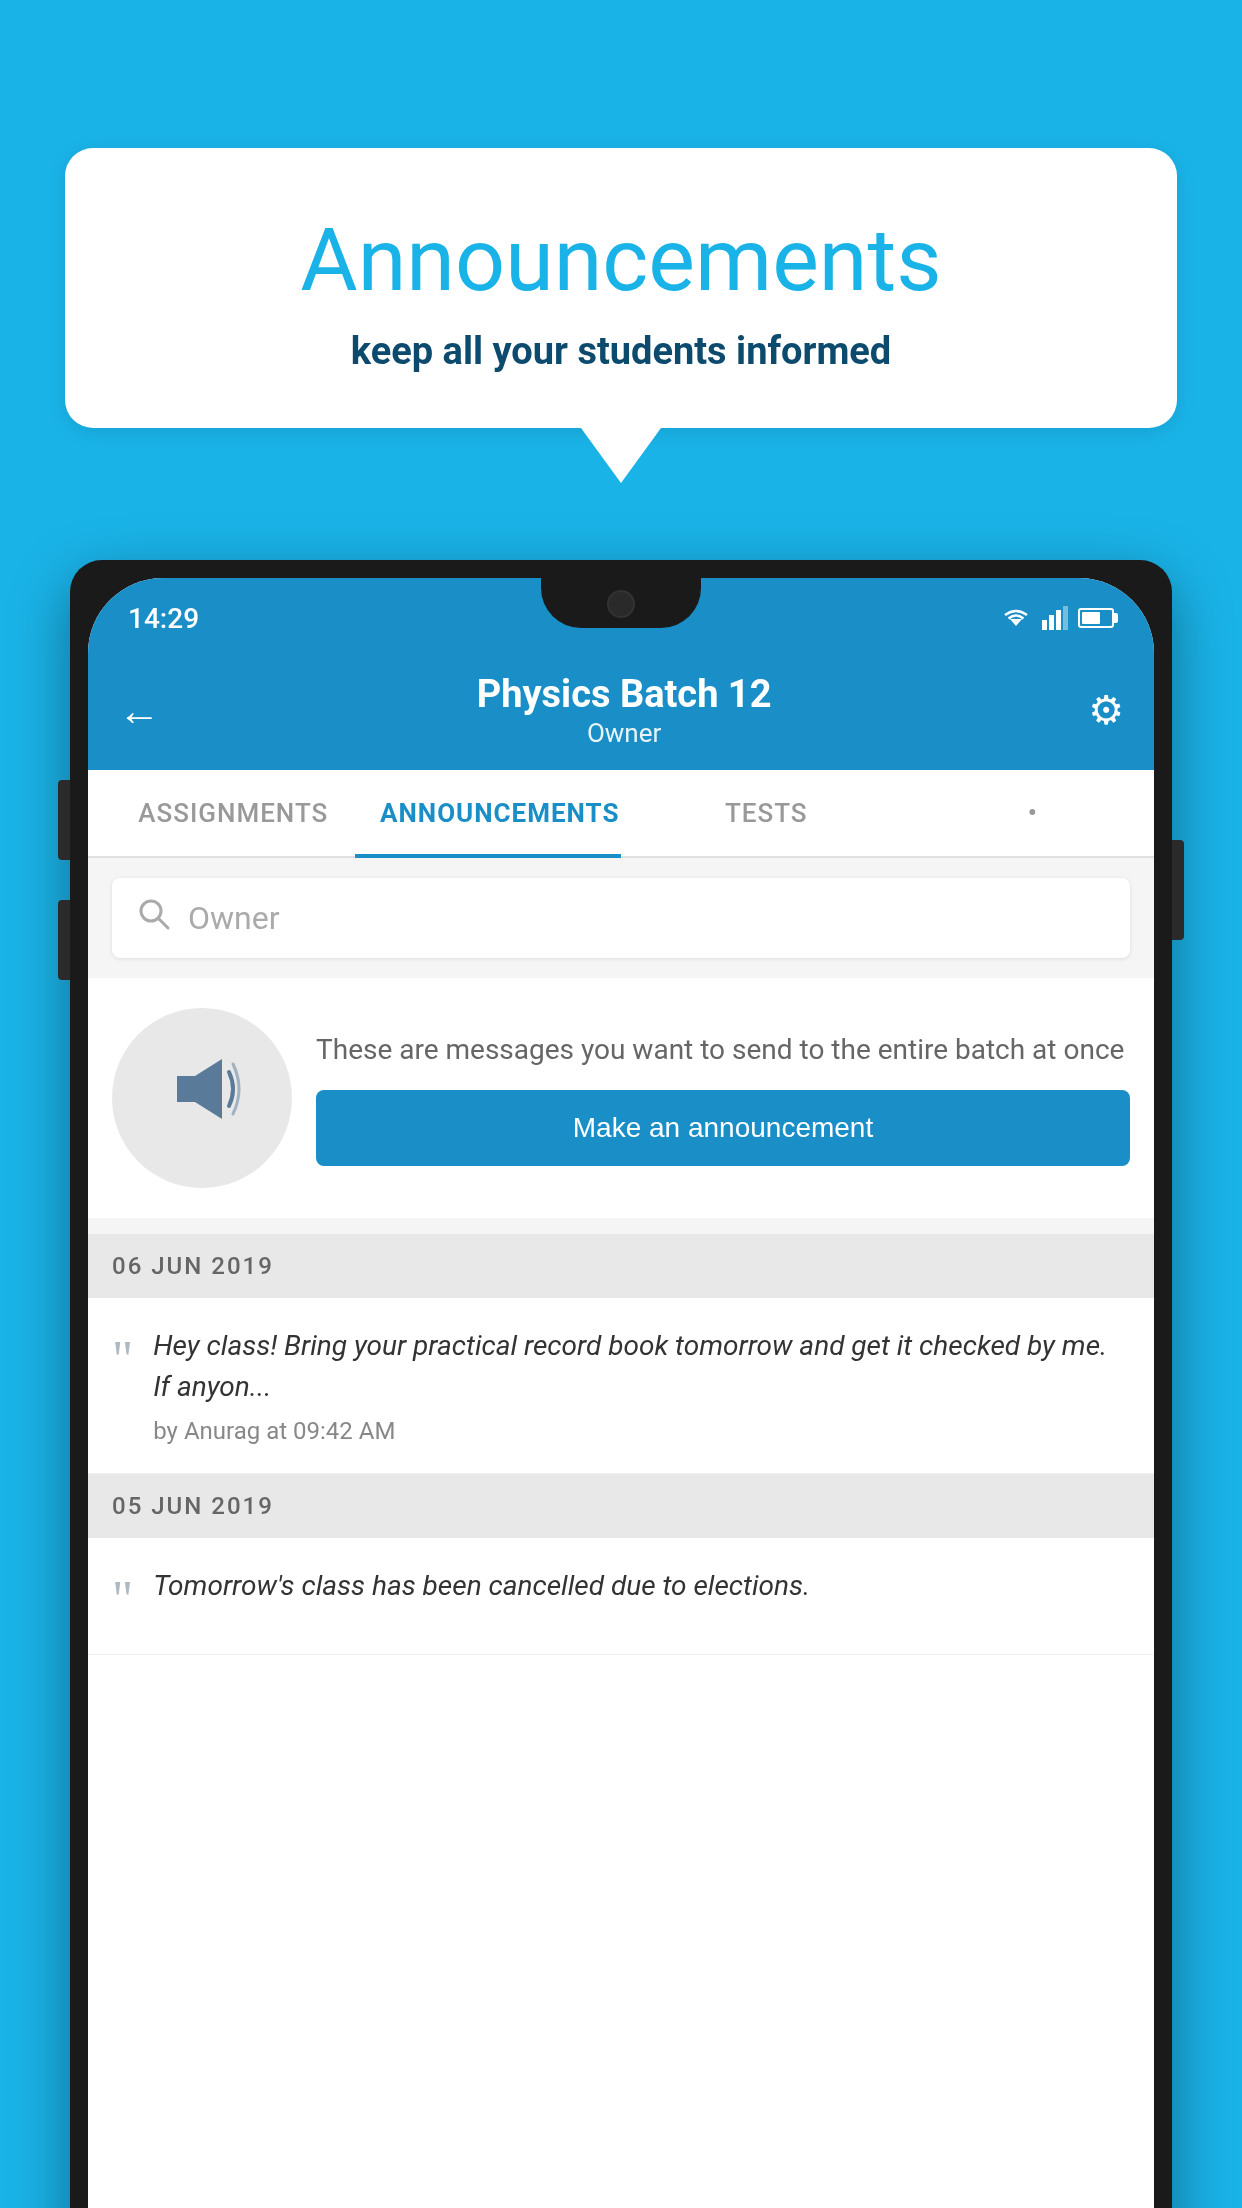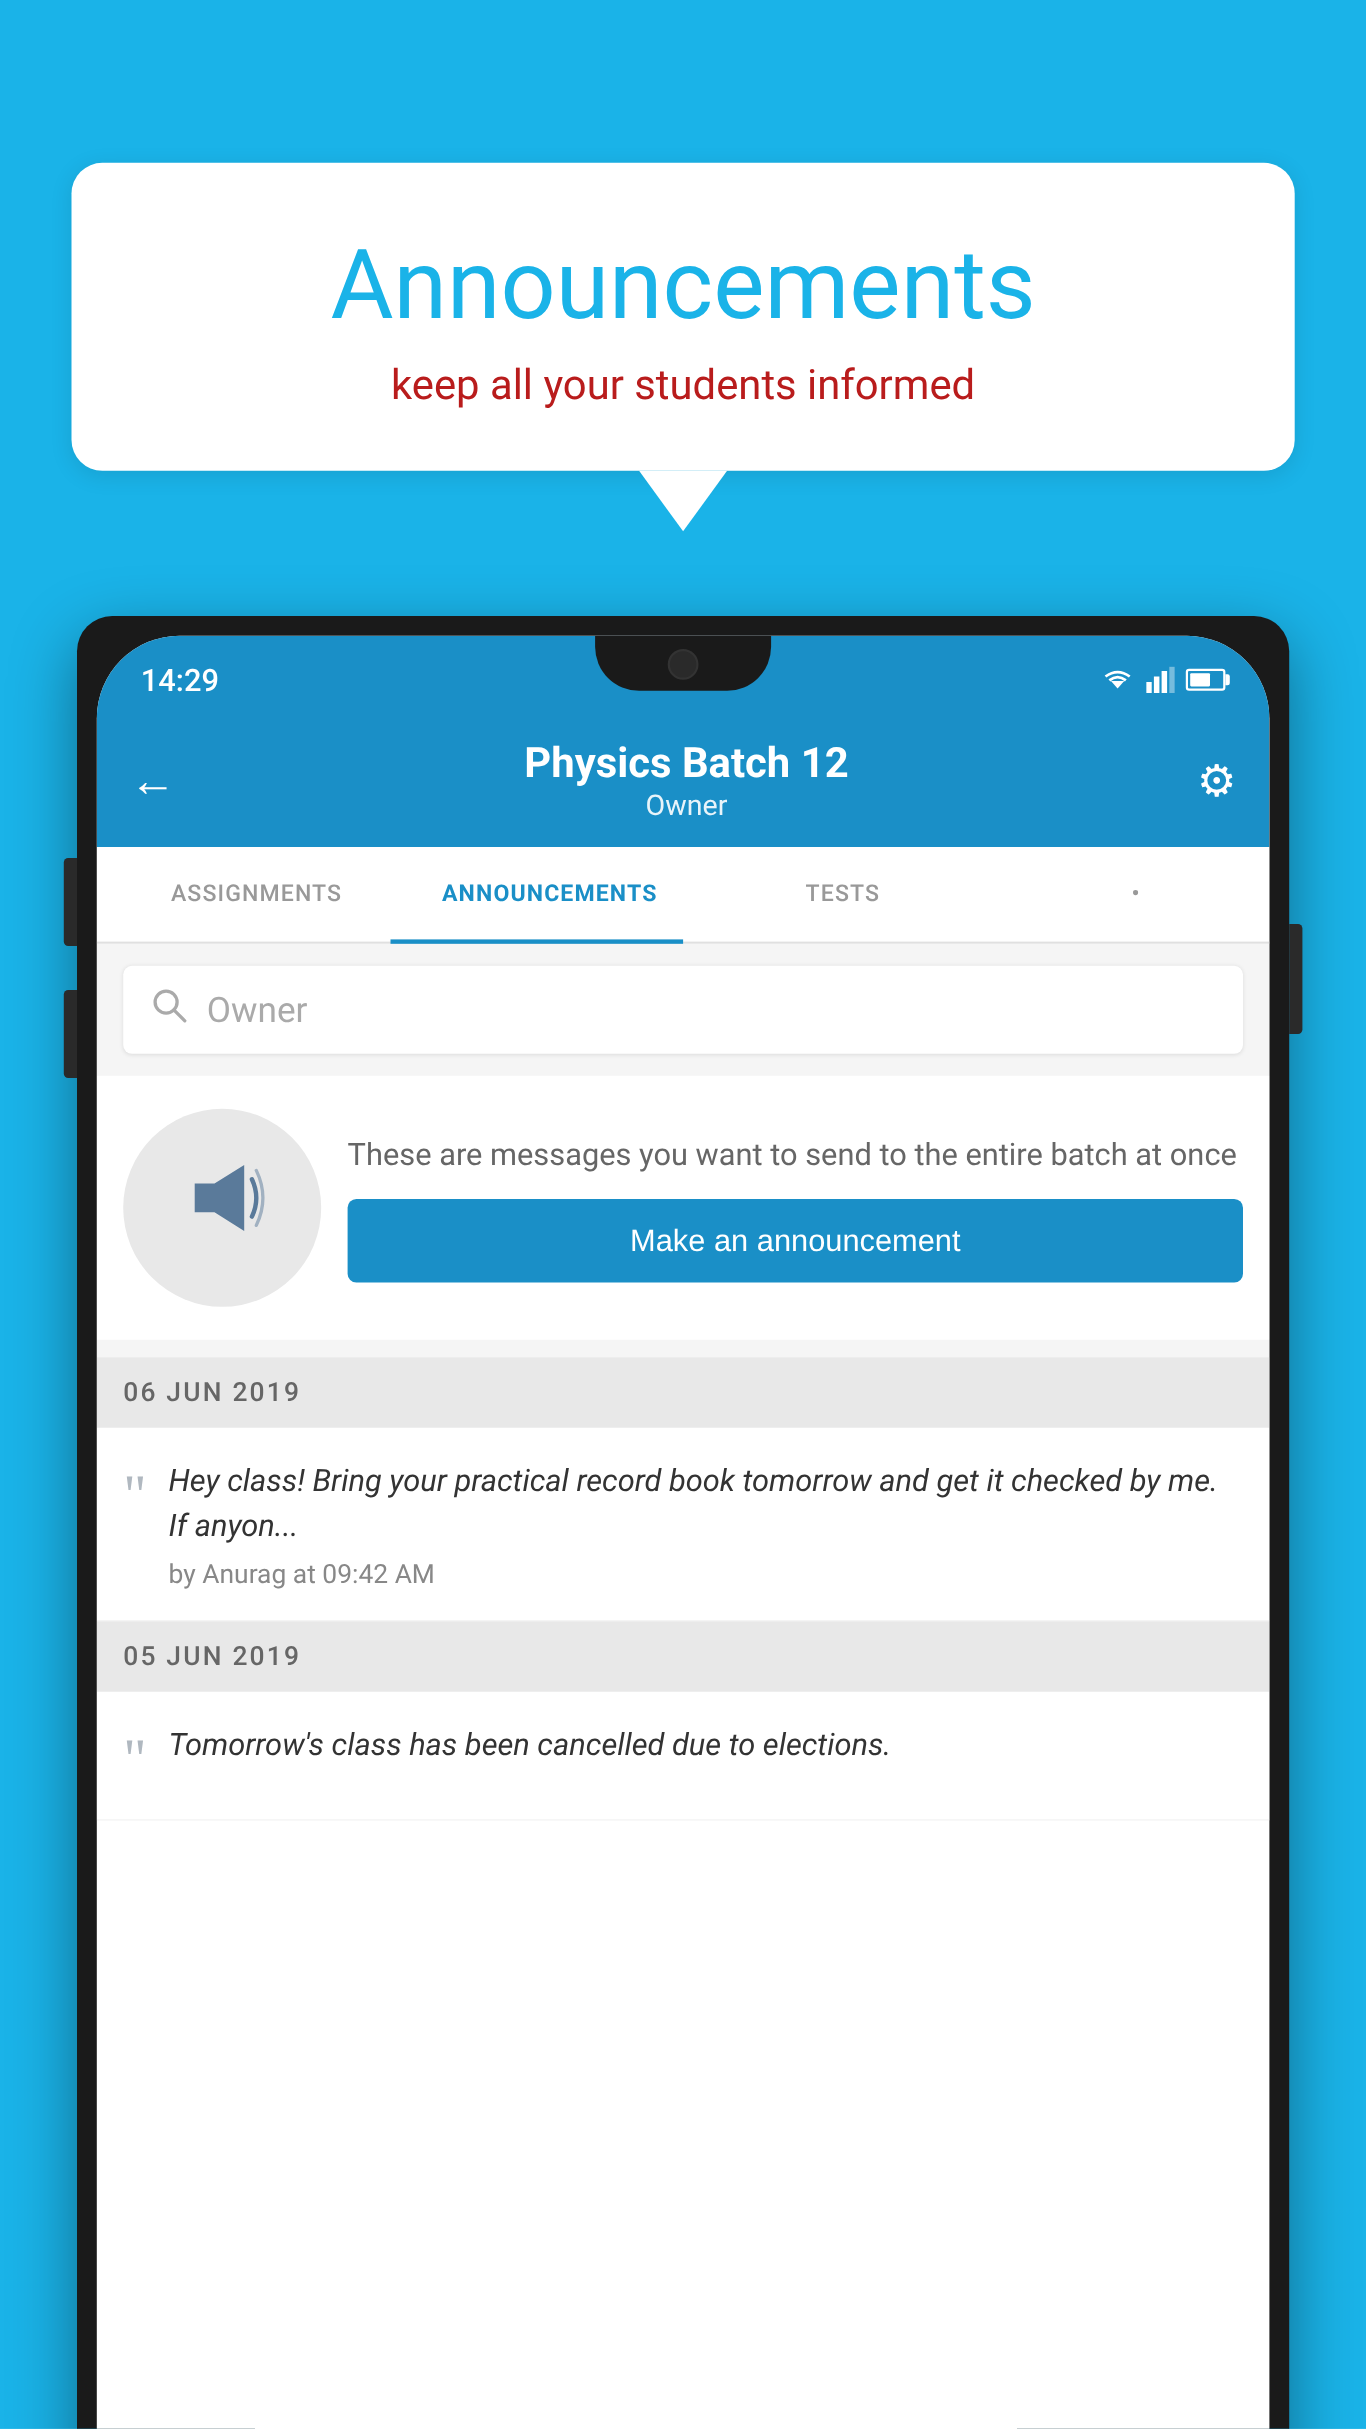--- a/index.html
+++ b/index.html
@@ -35,22 +35,22 @@
 
     .speech-bubble-title {
       font-size: 88px;
       color: #1ab3e8;
       font-weight: 400;
       margin-bottom: 18px;
     }
 
     .speech-bubble-subtitle {
       font-size: 38px;
-      color: #b91c1c;
-      font-weight: 400;
+      color: #0c4a6e;
+      font-weight: 700;
     }
 
     .speech-bubble-arrow {
       width: 0;
       height: 0;
       border-left: 40px solid transparent;
       border-right: 40px solid transparent;
       border-top: 55px solid white;
       margin-top: 0px;
     }
@@ -245,21 +245,21 @@
       border-bottom: 2px solid #e0e0e0;
       height: 88px;
       align-items: stretch;
     }
 
     .tab {
       flex: 1;
       display: flex;
       align-items: center;
       justify-content: center;
-      font-size: 21px;
+      font-size: 26px;
       font-weight: 500;
       color: #999;
       letter-spacing: 1px;
       cursor: pointer;
       text-transform: uppercase;
       position: relative;
       padding-left: 24px;
     }
 
     .tab.active {

